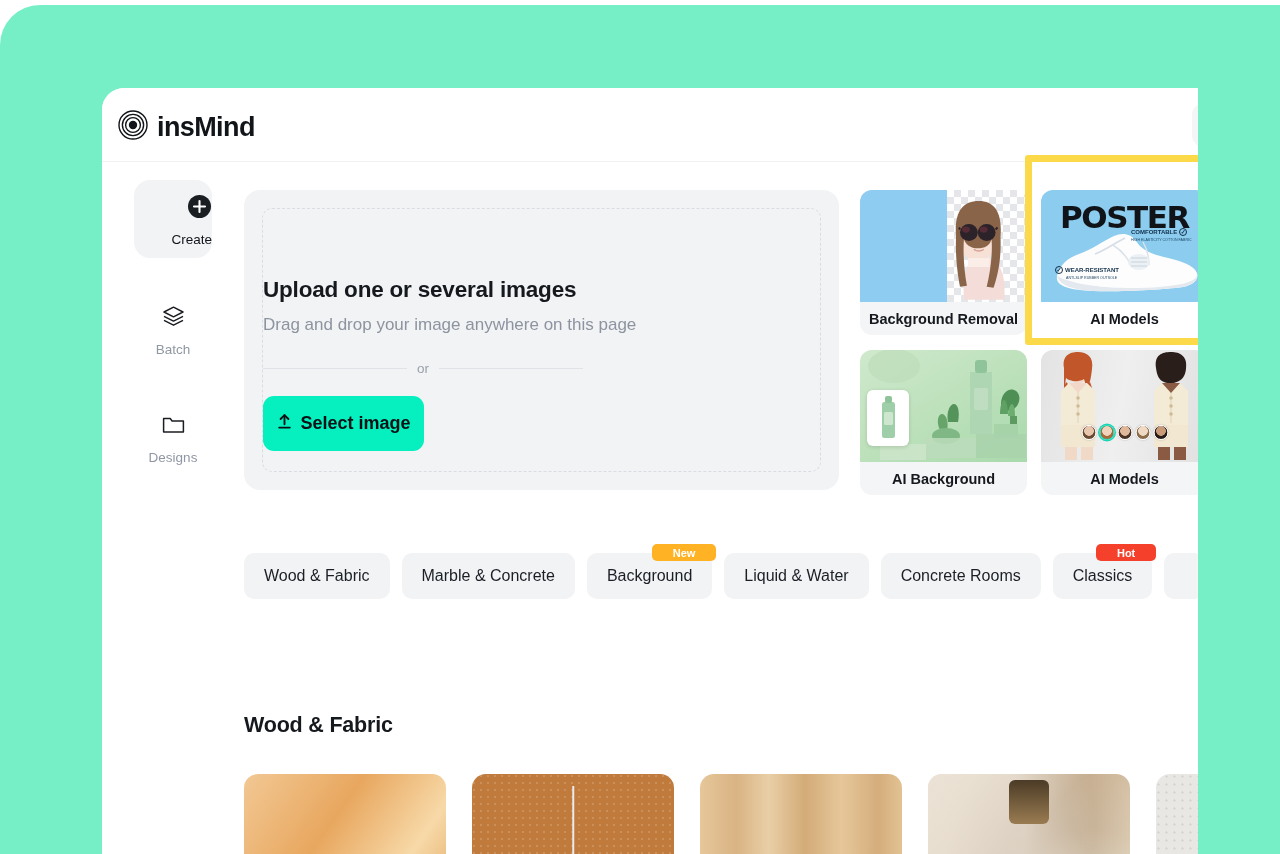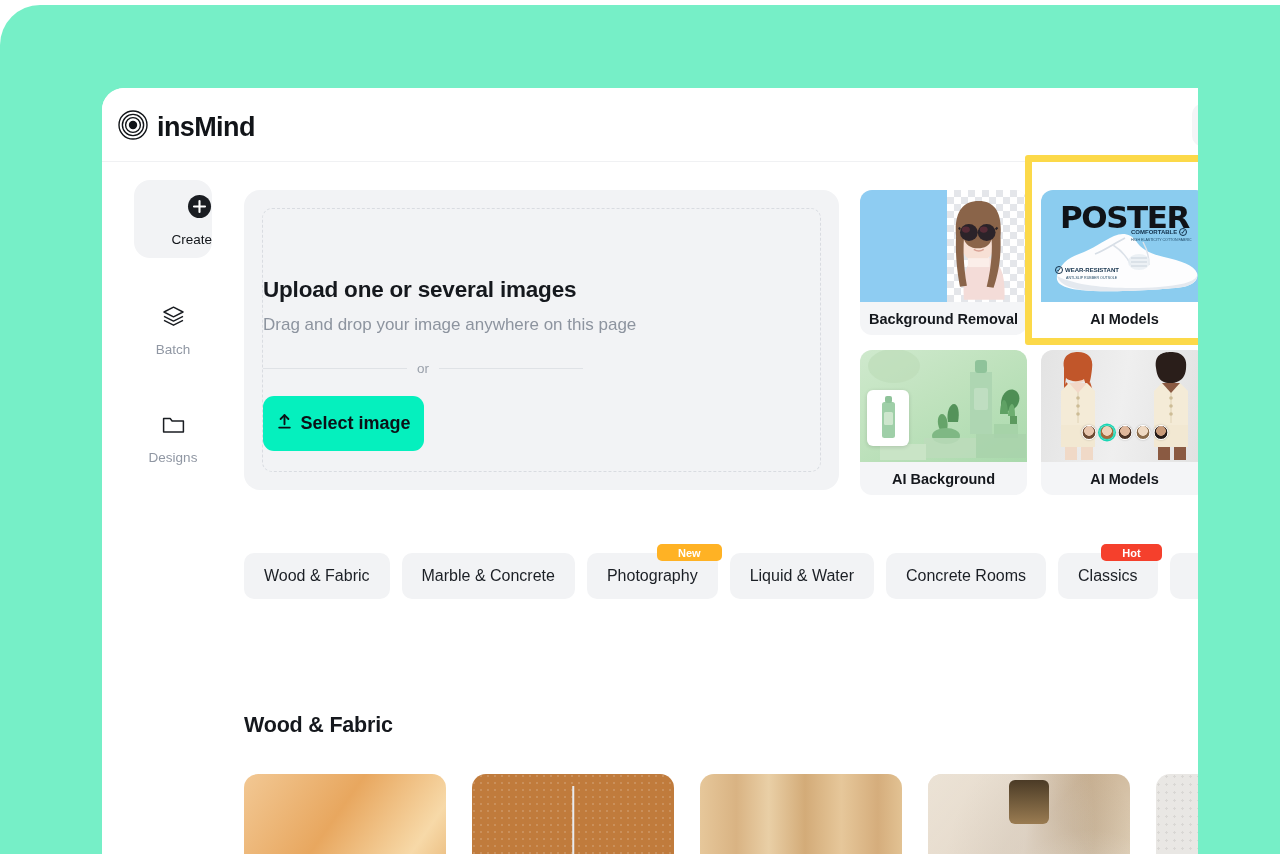--- a/index.html
+++ b/index.html
@@ -486,21 +486,21 @@
   </div>
 
   <div id="tabs">
     <button class="tab">
       <span>Wood &amp; Fabric</span>
     </button>
     <button class="tab">
       <span>Marble &amp; Concrete</span>
     </button>
     <button class="tab">
-      <span>Photography</span>
+      <span>Background</span>
       <span class="badge new">New</span>
     </button>
     <button class="tab">
       <span>Liquid &amp; Water</span>
     </button>
     <button class="tab">
       <span>Concrete Rooms</span>
     </button>
     <button class="tab">
       <span>Classics</span>

